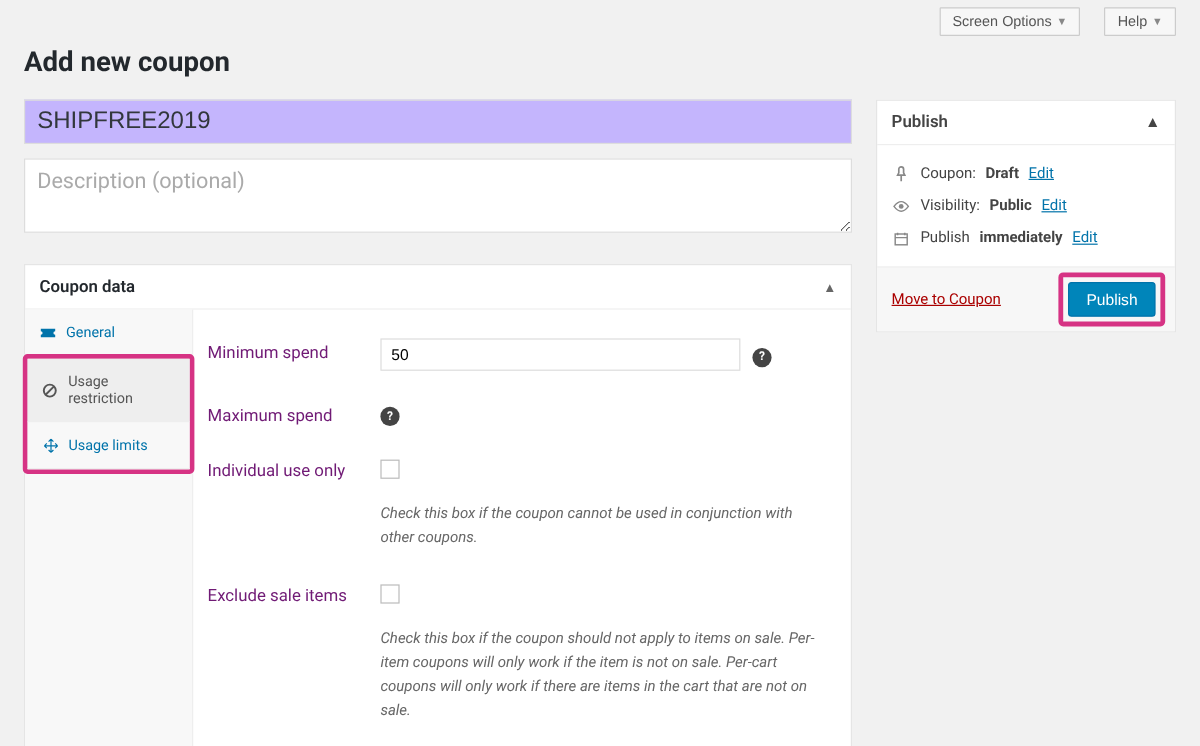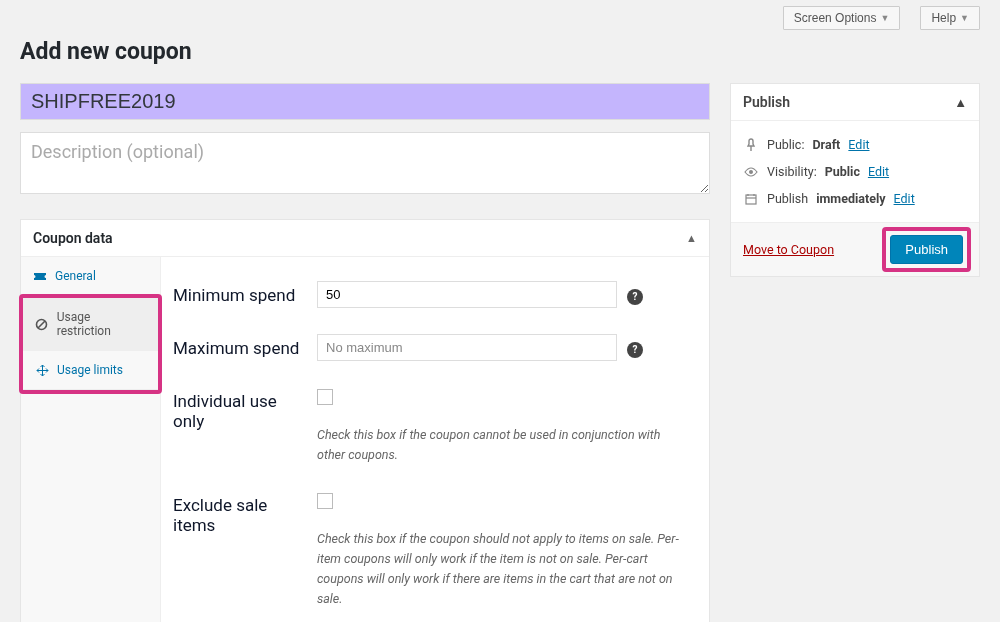--- a/index.html
+++ b/index.html
@@ -116,21 +116,21 @@
 .coupon-content {
   flex: 1;
   padding: 16px 18px 4px 12px;
 }
 .form-row {
   display: flex;
   align-items: flex-start;
   gap: 14px;
   padding: 8px 0 18px;
 }
-.form-label { width: 130px; font-size: 17px; color: #0f172a; padding-top: 4px;}
+.form-label { width: 130px; font-size: 14px; color: #701a75; padding-top: 4px;}
 .form-control { flex: 1; display: flex; align-items: center; gap: 10px; max-width: 390px;}
 .text-input {
   width: 300px;
   padding: 5px 8px;
   border: 1px solid #ddd;
   font-size: 13px;
   background: #fff;
   outline: none;
 }
 .text-input::placeholder { color: #888; }
@@ -254,21 +254,20 @@
             <div class="form-row">
               <div class="form-label">Minimum spend</div>
               <div class="form-control">
                 <input class="text-input" type="text" value="50" style="">
                 <span class="help">?</span>
               </div>
             </div>
             <div class="form-row">
               <div class="form-label">Maximum spend</div>
               <div class="form-control">
-                <input class="text-input" type="text" placeholder="No maximum" style="">
                 <span class="help">?</span>
               </div>
             </div>
             <div class="form-row">
               <div class="form-label">Individual use only</div>
               <div class="form-control" style="flex-direction:column; align-items:flex-start;">
                 <div class="checkbox"></div>
                 <div class="desc-text">Check this box if the coupon cannot be used in conjunction with other coupons.</div>
               </div>
             </div>
@@ -291,21 +290,21 @@
           <h2>Publish</h2>
           <span class="toggle">▲</span>
         </div>
         <div class="side-body">
           <div class="meta-line">
             <span class="ico">
               <svg width="12" height="14" viewBox="0 0 12 14">
                   <path d="M6 1 a2 2 0 0 1 2 2 v3 l1 2 h-6 l1-2 v-3 a2 2 0 0 1 2-2 z M6 8 v5" stroke="#888" stroke-width="1.4" fill="none"></path>
                 </svg>
             </span>
-            <span>Public:</span>
+            <span>Coupon:</span>
             <strong>Draft</strong>
             <a>Edit</a>
           </div>
           <div class="meta-line">
             <span class="ico">
               <svg width="14" height="10" viewBox="0 0 14 10">
                   <path d="M1 5 q6-8 12 0 q-6 8 -12 0 z" fill="none" stroke="#888" stroke-width="1.2"></path>
                   <circle cx="7" cy="5" r="2" fill="#888"></circle>
                 </svg>
             </span>

